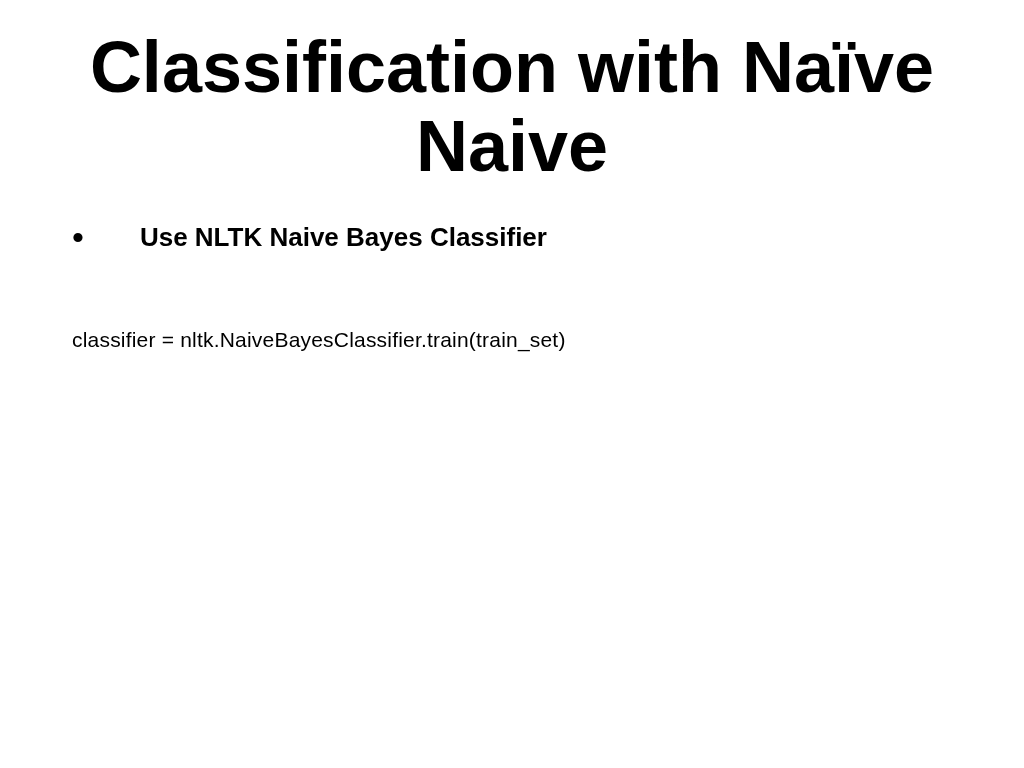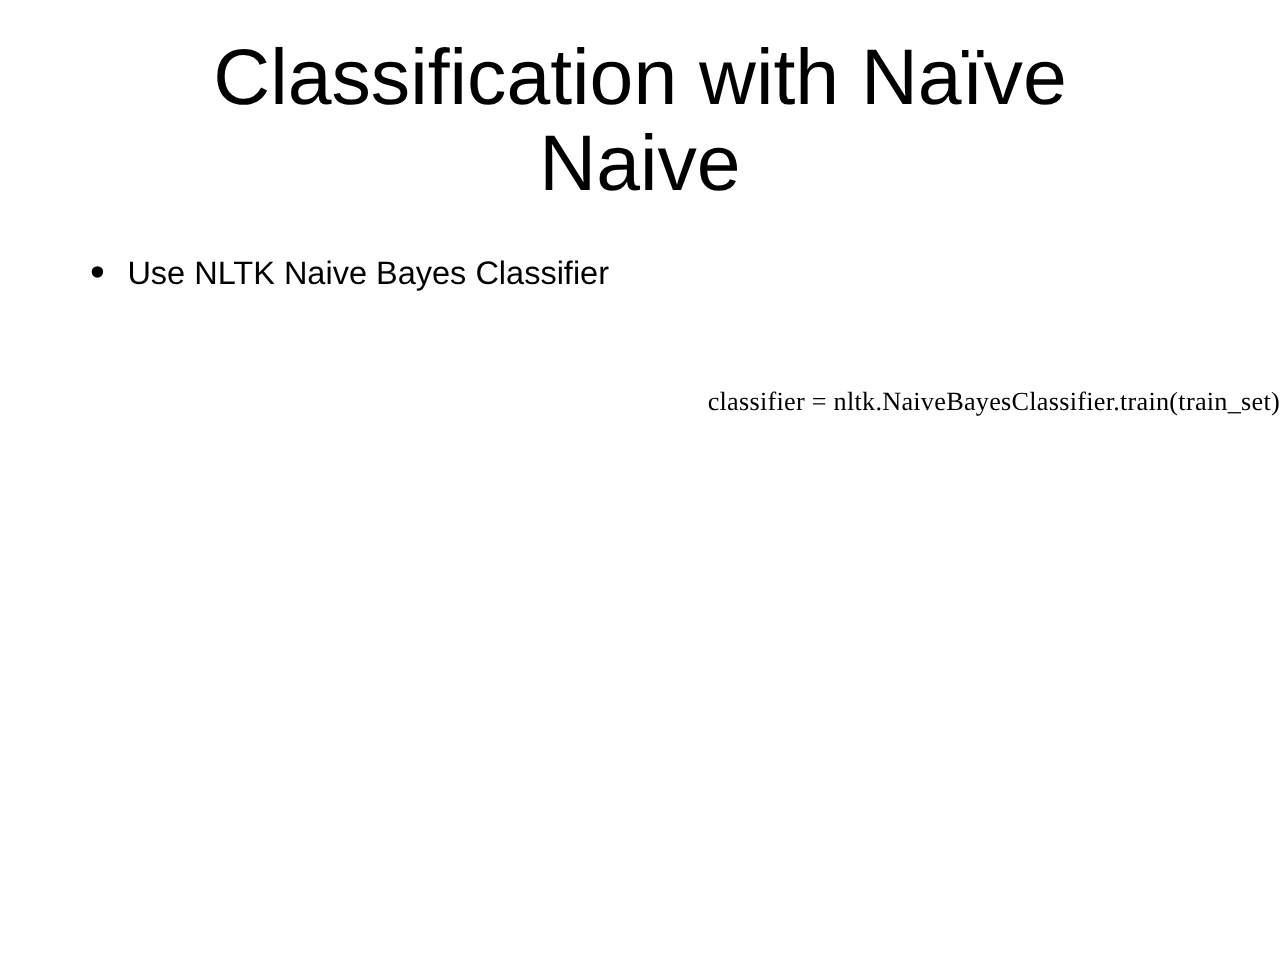--- a/index.html
+++ b/index.html
@@ -1,52 +1,51 @@
 <!DOCTYPE html>
 <html><head>
 <meta charset="utf-8">
 <style>
   * { margin: 0; padding: 0; box-sizing: border-box; }
   html, body { width: 1024px; height: 768px; background: #ffffff; font-family: Arial, Helvetica, sans-serif; color: #000; }
   .slide { width: 1024px; height: 768px; position: relative; padding: 0; }
   .title {
     text-align: center;
-    font-size: 63px;
-    font-weight: 400;
+    font-size: 72px;
+    font-weight: 700;
     line-height: 1.1;
     padding-top: 28px;
     letter-spacing: 0px;
   }
   .body {
     padding-top: 36px;
     padding-left: 72px;
   }
   .bullet-row {
     display: flex;
     align-items: flex-start;
   }
   .bullet {
     font-size: 34px;
     line-height: 1;
     margin-right: 18px;
     margin-top: -2px;
   }
   .bullet-text {
     font-size: 26px;
-    font-weight: 400;
+    font-weight: 700;
     line-height: 1.2;
+    margin-left: 38px;
   }
   .code-block {
     margin-top: 72px;
-    margin-left: 58px;
-    font-family: Liberation Serif, serif;
+    font-family: Liberation Sans, sans-serif;
     font-size: 21px;
     letter-spacing: 0.2px;
     line-height: 1.35;
-    text-align: right;
   }
   .code-line2 {
     margin-top: 30px;
   }
 </style>
 </head>
 <body>
 
 <div class="slide">
 

